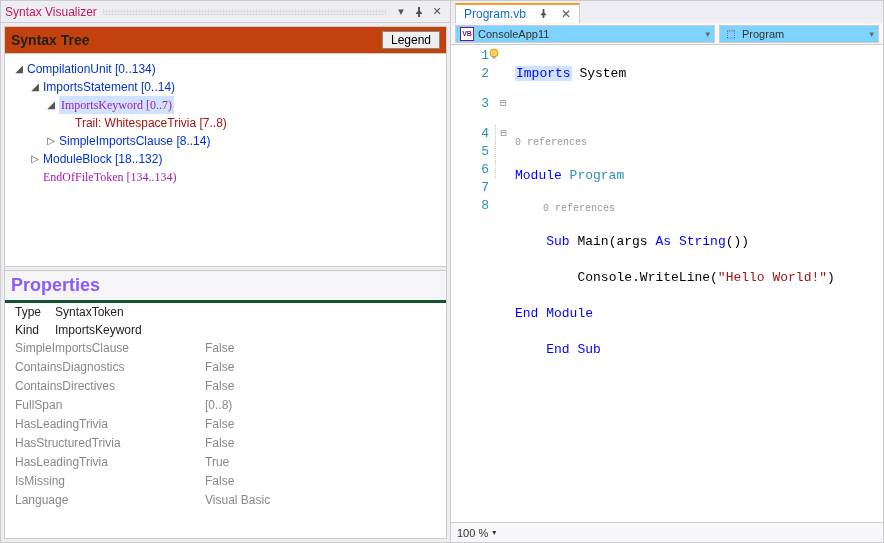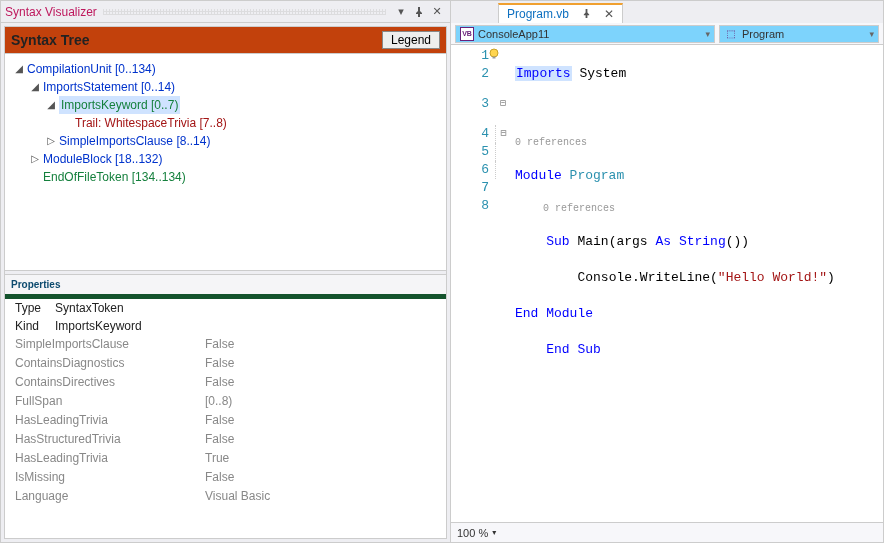--- a/index.html
+++ b/index.html
@@ -63,29 +63,29 @@
     flex: 1; overflow: auto; padding: 6px 8px; font-size: 12px;
     min-height: 190px;
   }
   .tree-row { display: flex; align-items: center; line-height: 18px; white-space: nowrap; }
   .expander {
     width: 12px; display: inline-block; text-align: center;
     color: #555; cursor: pointer; margin-right: 2px;
     font-size: 10px;
   }
   .node-blue { color: #0033cc; }
-  .node-green { color: #15803d; }
+  .node-green { color: #a21caf; font-family: Liberation Serif, serif; }
   .node-red { color: #a31515; }
   .node-selected { background: #cfe3ff; padding: 0 2px; }
   
   .hsplit { height: 5px; background: #eeeef2; border-top: 1px solid #ccc; border-bottom: 1px solid #ccc; cursor: row-resize; }
   
   .props-header {
-    padding: 4px 6px; font-weight: 600; font-size: 10px; color: #0c4a6e;
-    border-bottom: 5px solid #14532d; background: #f5f5f7;
+    padding: 4px 6px; font-weight: 600; font-size: 18px; color: #8b5cf6;
+    border-bottom: 3px solid #14532d; background: #f5f5f7;
   }
   .props-toprow { display: flex; padding: 2px 10px; font-size: 12px; color: #222; }
   .props-toprow .plabel { width: 40px; color: #222; }
   .props-grid { flex: 1; overflow-y: auto; position: relative; }
   .prow { display: flex; padding: 1px 10px; font-size: 12px; color: #888; line-height: 17px; }
   .prow .pname { width: 190px; }
   .prow .pval { flex: 1; }
   .props-grid::-webkit-scrollbar { width: 14px; }
   .props-grid::-webkit-scrollbar-thumb { background: #c2c3c9; }
   .props-grid::-webkit-scrollbar-track { background: #eee; }
@@ -93,21 +93,20 @@
   .right-panel {
     flex: 1; height: 100%; display: flex; flex-direction: column;
     border: 1px solid #ccc; border-left: none;
   }
   .tabstrip { height: 22px; background: #eeeef2; display: flex; align-items: flex-end; padding-left: 4px; }
   .tab {
     background: #fff; border: 1px solid #ccc; border-bottom: none;
     padding: 2px 8px; font-size: 12px; color: #0e70c0;
     display: flex; align-items: center; gap: 13px;
     position: relative;
-    margin-left: 43px;
   }
   .tab .pin { color: #555; font-size: 10px; }
   .tab .close { color: #555; font-size: 12px; }
   .tab.active { border-top: 2px solid #f0a030; }
   .navbar {
     display: flex; align-items: center; border-bottom: 1px solid #ccc;
     background: #f7f7fa; height: 22px; padding: 0 4px; gap: 4px;
   }
   .navdrop {
     flex: 1; border: 1px solid #ccc; background: #7dd3fc;

